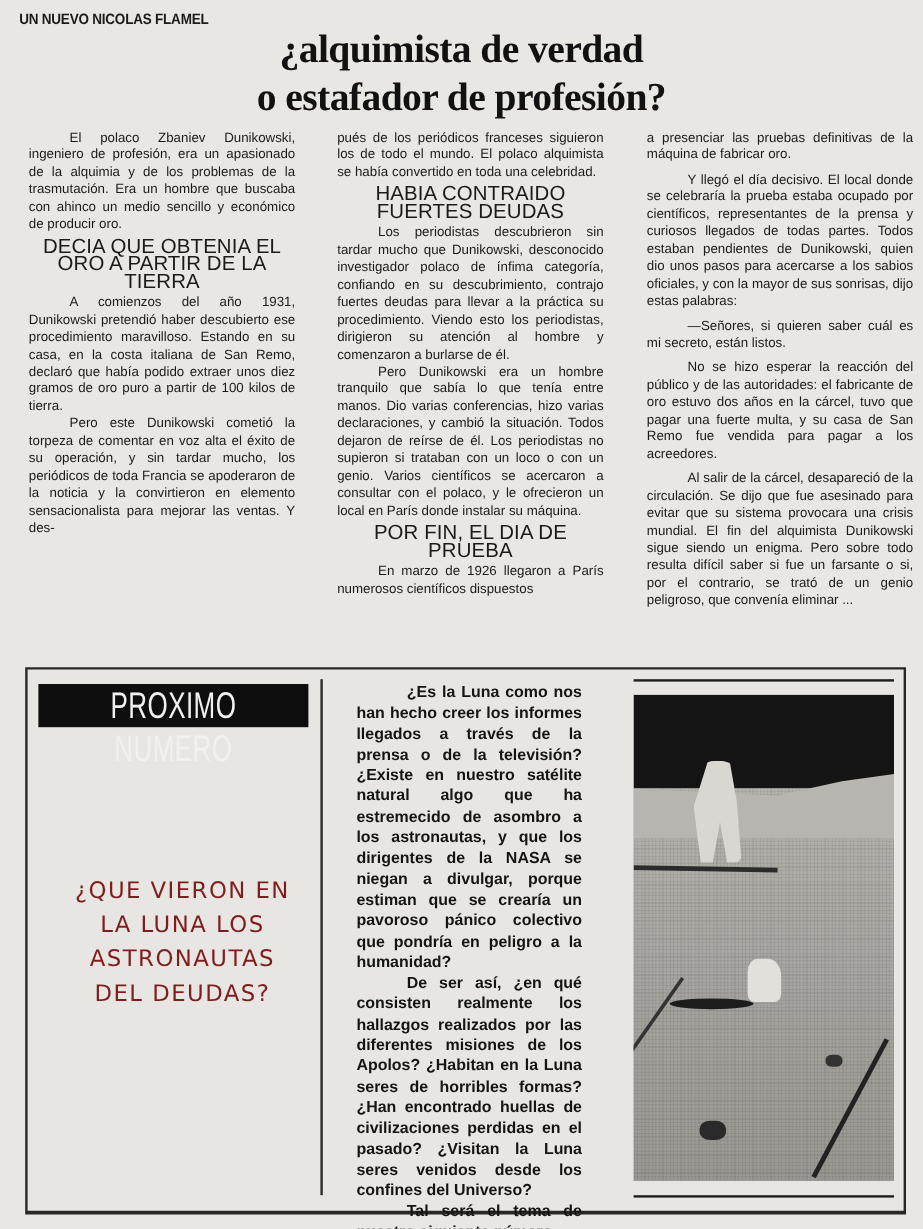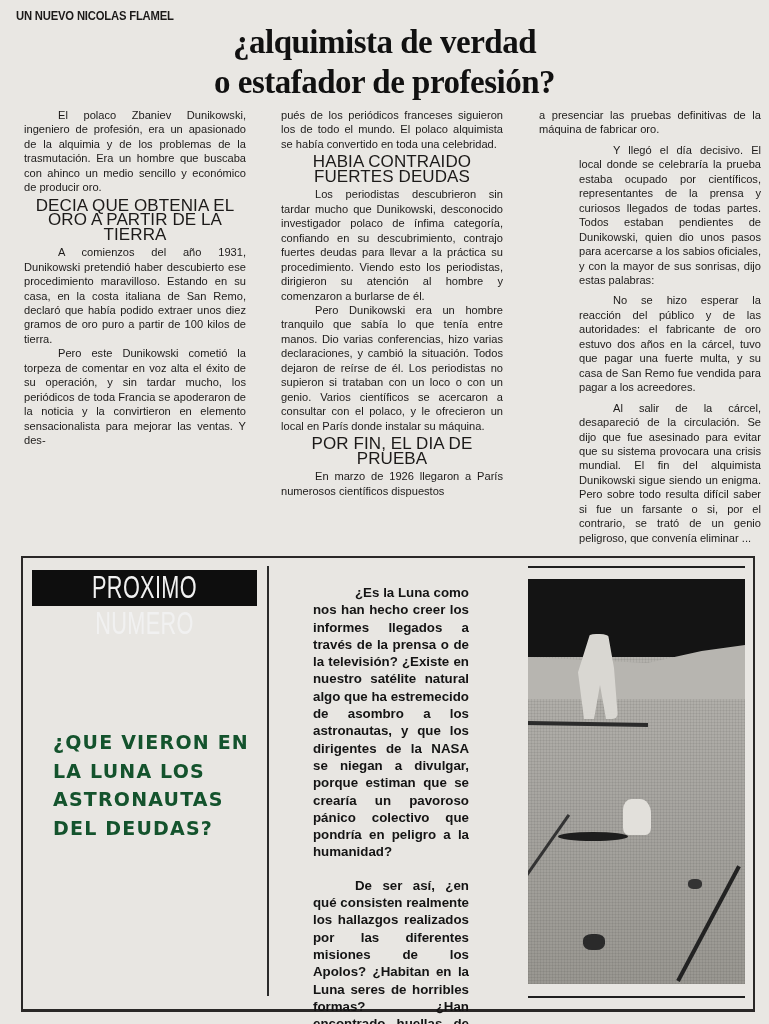--- a/index.html
+++ b/index.html
@@ -25,21 +25,21 @@
   .headline div { white-space: nowrap; }
   .cols {
     position: absolute; top: 108px; left: 24px; right: 10px;
   }
   .col {
     position: absolute; top: 0; width: 222px;
     font-size: 11.1px; line-height: 14.45px; text-align: justify;
   }
   .col p { margin: 0; text-indent: 34px; }
   .col p.noindent { text-indent: 0; }
-  .col p.gap { margin-top: 6px; margin-left: 40px; }
+  .col p.gap { margin-top: 6px; }
   .col h3 {
     margin: 4px 0 3px 0; font-size: 17px; font-weight: normal;
     text-align: center; line-height: 14.5px; letter-spacing: 0.1px;
   }
   #col1 { left: 0; }
   #col2 { left: 257px; }
   #col3 { left: 515px; }
 
   .box {
     position: absolute; left: 21px; top: 556px; width: 730px; height: 451px;
@@ -51,30 +51,30 @@
     font-family: "Liberation Sans", sans-serif;
     font-size: 31px; line-height: 36px; text-align: center;
     letter-spacing: 0.5px;
   }
   .promo-banner span { display: inline-block; transform: scaleX(0.7); }
   .vdivider {
     position: absolute; left: 244px; top: 8px; width: 2px; height: 430px; background: #2b2b2b;
   }
   .teaser {
     position: absolute; left: 30px; top: 170px; width: 198px;
-    text-align: left; font-family: "DejaVu Sans", sans-serif; font-weight: bold;
-    font-size: 19px; line-height: 28.5px; letter-spacing: 1.2px; color: #14532d;
+    text-align: center; font-family: "DejaVu Sans", sans-serif; font-weight: normal;
+    font-size: 19px; line-height: 28.5px; letter-spacing: 1.2px; color: #7f1d1d;
   }
   .teaser div { white-space: nowrap; }
   .promo-text {
     position: absolute; left: 274px; top: 10px; width: 188px;
     font-family: "Liberation Sans", sans-serif; font-weight: bold;
     font-size: 13.3px; line-height: 17.3px; text-align: justify; color: #141414;
   }
-  .promo-text p { margin: 16px; text-indent: 42px; }
+  .promo-text p { margin: 0; text-indent: 42px; }
   .photo-wrap {
     position: absolute; left: 505px; top: 8px; width: 217px; height: 432px;
   }
   .rule { position: absolute; left: 0; width: 217px; height: 2px; background: #1f1f1f; }
   .photo {
     position: absolute; left: 0; top: 13px; width: 217px; height: 405px;
     background: #a9a7a3; overflow: hidden;
   }
   .photo .sky { position: absolute; left: 0; top: 0; width: 100%; height: 78px; background: #141414; }
   .photo .horizon {
@@ -122,20 +122,21 @@
       <p class="noindent">pués de los periódicos franceses siguieron los de todo el mundo. El polaco alquimista se había convertido en toda una celebridad.</p>
       <h3>HABIA CONTRAIDO FUERTES DEUDAS</h3>
       <p>Los periodistas descubrieron sin tardar mucho que Dunikowski, desconocido investigador polaco de ínfima categoría, confiando en su descubrimiento, contrajo fuertes deudas para llevar a la práctica su procedimiento. Viendo esto los periodistas, dirigieron su atención al hombre y comenzaron a burlarse de él.</p>
       <p>Pero Dunikowski era un hombre tranquilo que sabía lo que tenía entre manos. Dio varias conferencias, hizo varias declaraciones, y cambió la situación. Todos dejaron de reírse de él. Los periodistas no supieron si trataban con un loco o con un genio. Varios científicos se acercaron a consultar con el polaco, y le ofrecieron un local en París donde instalar su máquina.</p>
       <h3>POR FIN, EL DIA DE PRUEBA</h3>
       <p>En marzo de 1926 llegaron a París numerosos científicos dispuestos</p>
     </div>
     <div class="col" id="col3">
       <p class="noindent">a presenciar las pruebas definitivas de la máquina de fabricar oro.</p>
       <p class="gap">Y llegó el día decisivo. El local donde se celebraría la prueba estaba ocupado por científicos, representantes de la prensa y curiosos llegados de todas partes. Todos estaban pendientes de Dunikowski, quien dio unos pasos para acercarse a los sabios oficiales, y con la mayor de sus sonrisas, dijo estas palabras:</p>
+      <p class="gap">—Señores, si quieren saber cuál es mi secreto, están listos.</p>
       <p class="gap">No se hizo esperar la reacción del público y de las autoridades: el fabricante de oro estuvo dos años en la cárcel, tuvo que pagar una fuerte multa, y su casa de San Remo fue vendida para pagar a los acreedores.</p>
       <p class="gap">Al salir de la cárcel, desapareció de la circulación. Se dijo que fue asesinado para evitar que su sistema provocara una crisis mundial. El fin del alquimista Dunikowski sigue siendo un enigma. Pero sobre todo resulta difícil saber si fue un farsante o si, por el contrario, se trató de un genio peligroso, que convenía eliminar ...</p>
     </div>
   </div>
 
   <div class="box">
     <div class="promo-banner">
       <span>PROXIMO NUMERO</span>
     </div>
     <div class="teaser">

